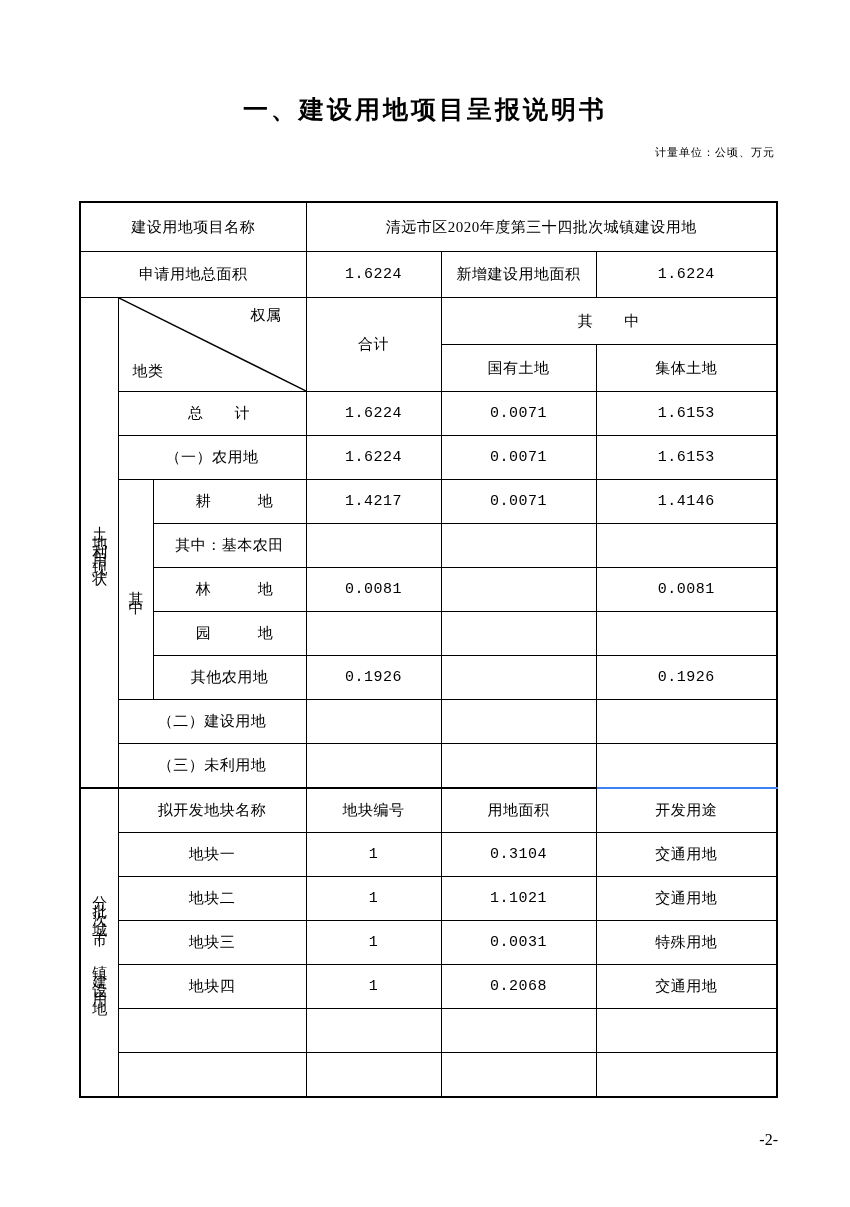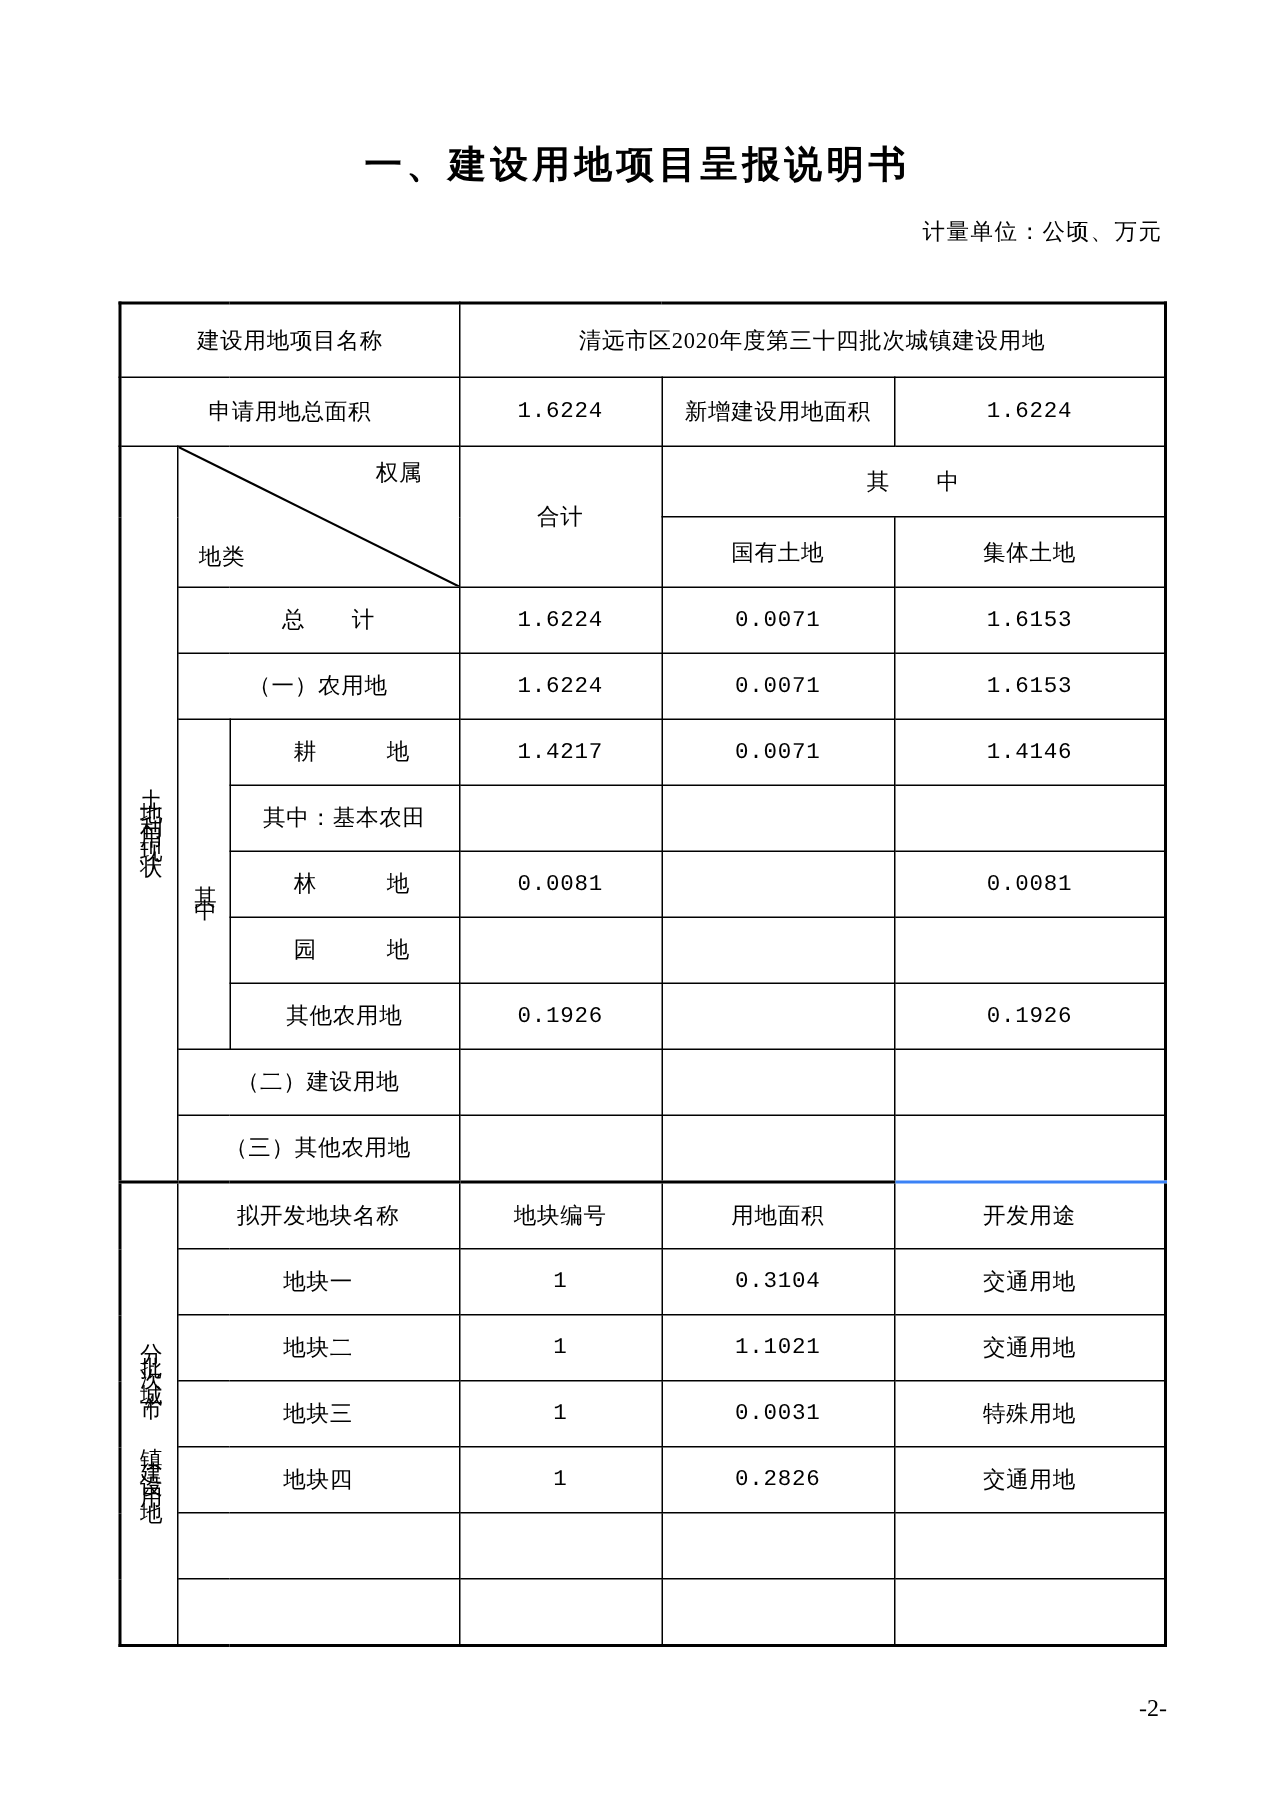--- a/index.html
+++ b/index.html
@@ -16,21 +16,21 @@
   .doc-title{
     position:absolute;left:0;top:93px;width:850px;
     text-align:center;
     font-size:25px;
     letter-spacing:3px;
     font-weight:bold;
     font-family:"Liberation Serif","DejaVu Serif",serif;
   }
   .unit-line{
     position:absolute;right:75px;top:145px;
-    font-size:15px;
+    font-size:11px;
     letter-spacing:1px;
   }
 
   table.main{
     position:absolute;left:79px;top:178px;
     width:697px;
     border-collapse:collapse;
     table-layout:fixed;
     margin-top:23px;
   }
@@ -191,21 +191,21 @@
       </tr>
 
       <tr>
         <td colspan="2">（二）建设用地</td>
         <td class="num"></td>
         <td class="num"></td>
         <td class="num"></td>
       </tr>
 
       <tr>
-        <td colspan="2">（三）其他农用地</td>
+        <td colspan="2">（三）未利用地</td>
         <td class="num"></td>
         <td class="num"></td>
         <td class="num"></td>
       </tr>
 
       <tr>
         <td rowspan="7" class="vcell" style="border-top:2px solid #000">
           <span class="vtext">分批次城市/镇建设用地</span>
         </td>
         <td colspan="2" style="border-top:2px solid #000">拟开发地块名称</td>
@@ -228,21 +228,21 @@
       </tr>
       <tr>
         <td colspan="2">地块三</td>
         <td class="num">1</td>
         <td class="num">0.0031</td>
         <td>特殊用地</td>
       </tr>
       <tr>
         <td colspan="2">地块四</td>
         <td class="num">1</td>
-        <td class="num">0.2826</td>
+        <td class="num">0.2068</td>
         <td>交通用地</td>
       </tr>
       <tr>
         <td colspan="2"></td>
         <td class="num"></td>
         <td class="num"></td>
         <td></td>
       </tr>
       <tr>
         <td colspan="2"></td>

